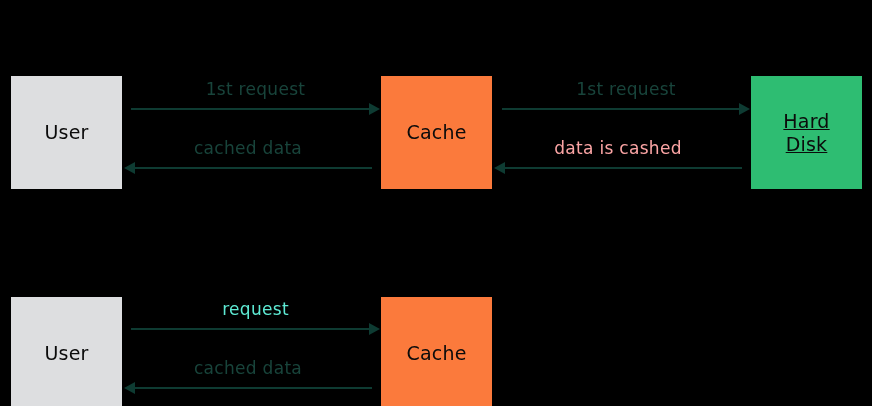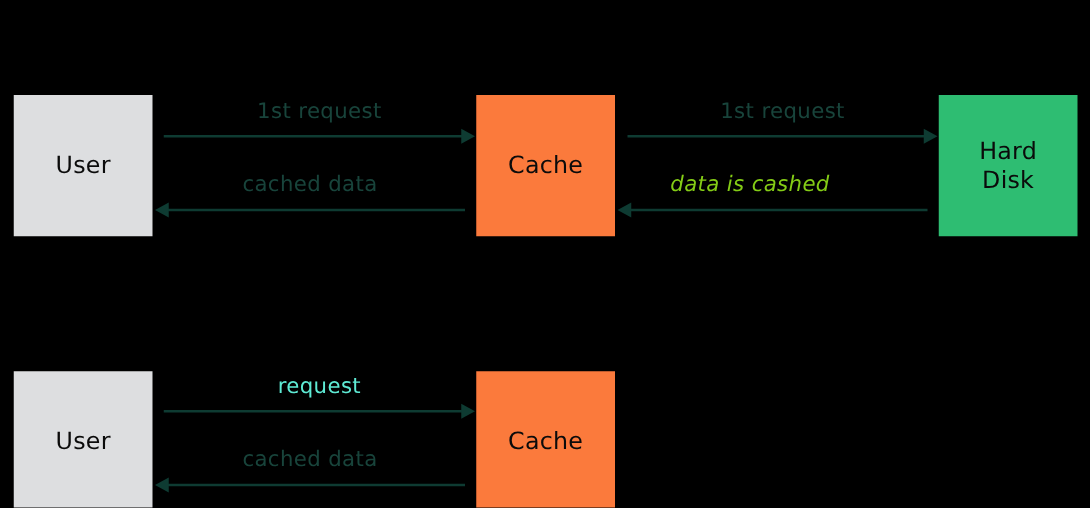--- a/index.html
+++ b/index.html
@@ -92,28 +92,28 @@
       <div class="edge-label" style="left: 248px; top: 146px; color: rgb(24, 68, 59);">cached data</div>
       <div class="edge" style="left: 502px; top: 96px; width: 248px;">
         <div class="edge-line" style="background: rgb(14, 59, 50); left: 0px; width: 239px;"></div>
         <div class="edge-head right" style="left: 237px; border-left-color: rgb(14, 59, 50);"></div>
       </div>
       <div class="edge-label" style="left: 626px; top: 87px; color: rgb(24, 68, 59);">1st request</div>
       <div class="edge" style="left: 494px; top: 155px; width: 248px;">
         <div class="edge-line" style="background: rgb(14, 59, 50); left: 9px; width: 239px;"></div>
         <div class="edge-head left" style="left: 0px; border-right-color: rgb(14, 59, 50);"></div>
       </div>
-      <div class="edge-label" style="left: 600px; top: 146px; color: #84cc16; font-style: italic;">data is cashed</div>
+      <div class="edge-label" style="left: 618px; top: 146px; color: #fca5a5;">data is cashed</div>
       <div class="node" style="left: 11px; top: 64px; width: 111px; height: 113px; background: rgb(221, 222, 224); color: rgb(11, 11, 11);">
         <span class="node-label">User</span>
       </div>
       <div class="node" style="left: 381px; top: 64px; width: 111px; height: 113px; background: rgb(251, 122, 60); color: rgb(11, 11, 11);">
         <span class="node-label">Cache</span>
       </div>
-      <div class="node" style="left: 751px; top: 64px; width: 111px; height: 113px; background: rgb(46, 189, 114); color: rgb(11, 11, 11);">
+      <div class="node" style="left: 751px; top: 64px; width: 111px; height: 113px; background: rgb(46, 189, 114); color: rgb(11, 11, 11); text-decoration: underline;">
         <span class="node-label">Hard
 Disk</span>
       </div>
     </div>
     <div style="position: absolute; left: 0px; top: 0px; width: 100%; height: 100%;">
       <div class="edge" style="left: 131px; top: 316px; width: 249px;">
         <div class="edge-line" style="background: rgb(14, 59, 50); left: 0px; width: 240px;"></div>
         <div class="edge-head right" style="left: 238px; border-left-color: rgb(14, 59, 50);"></div>
       </div>
       <div class="edge-label" style="left: 255.5px; top: 307px; color: #5eead4;">request</div>

